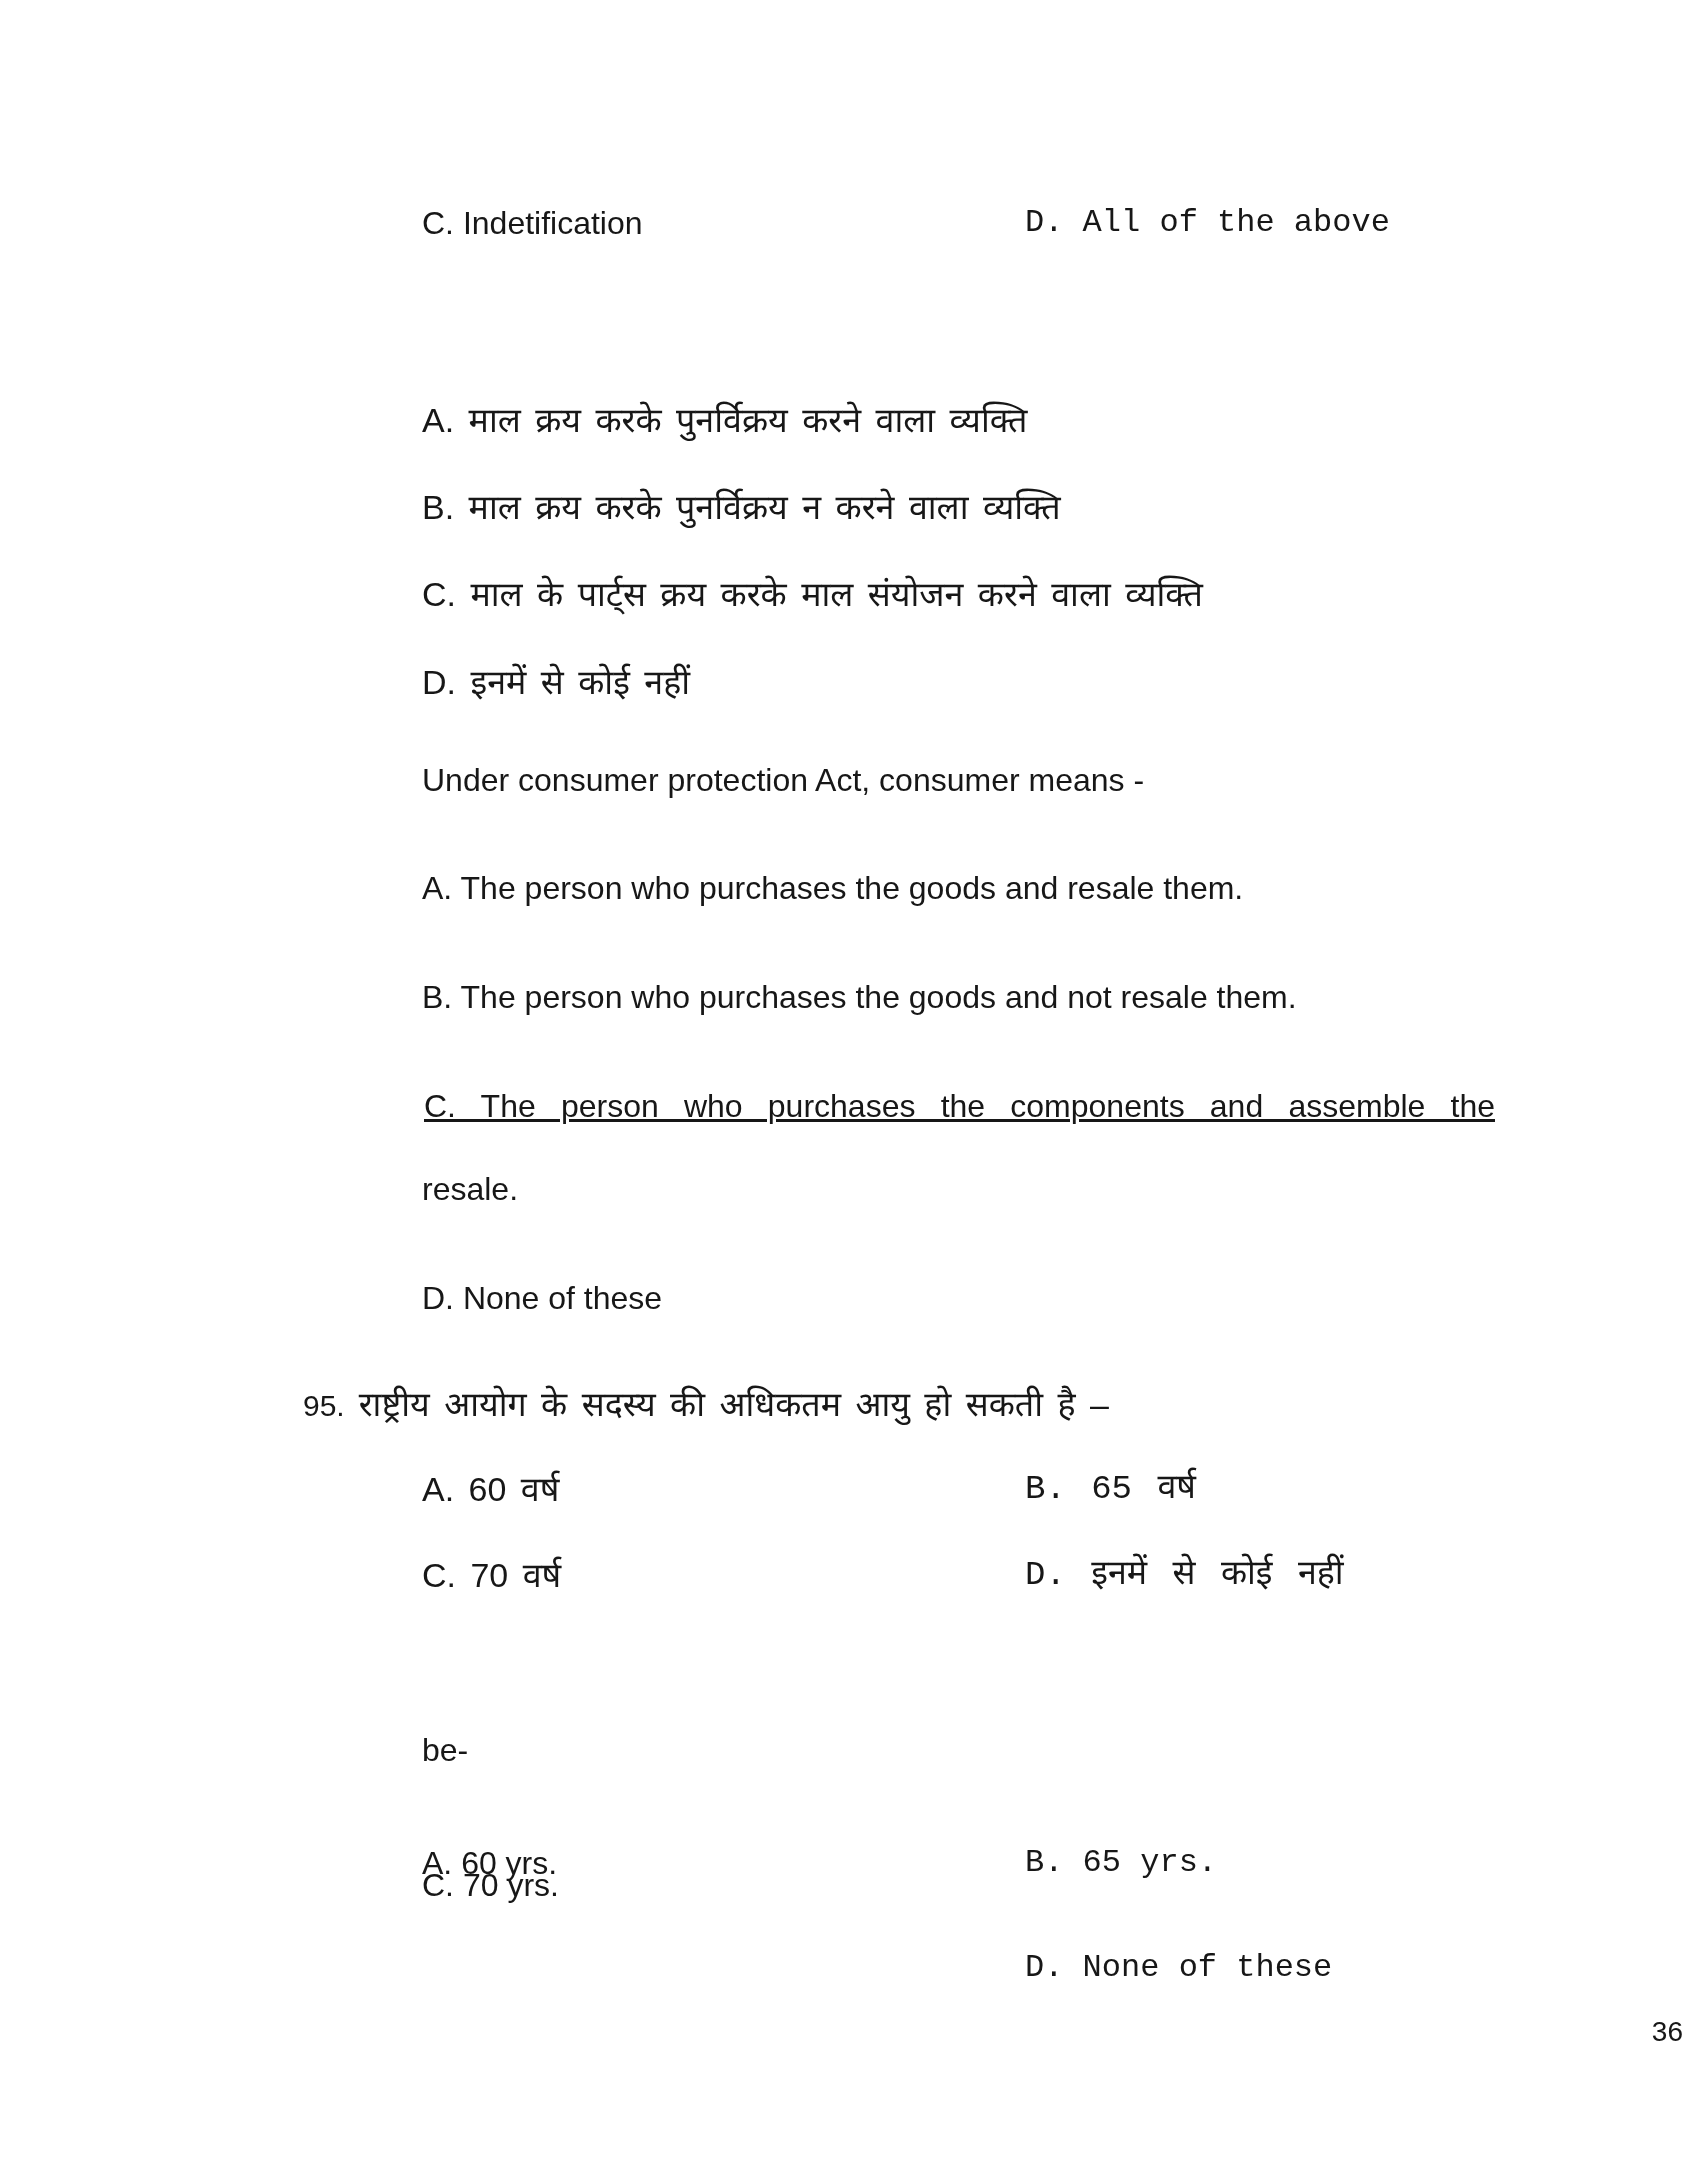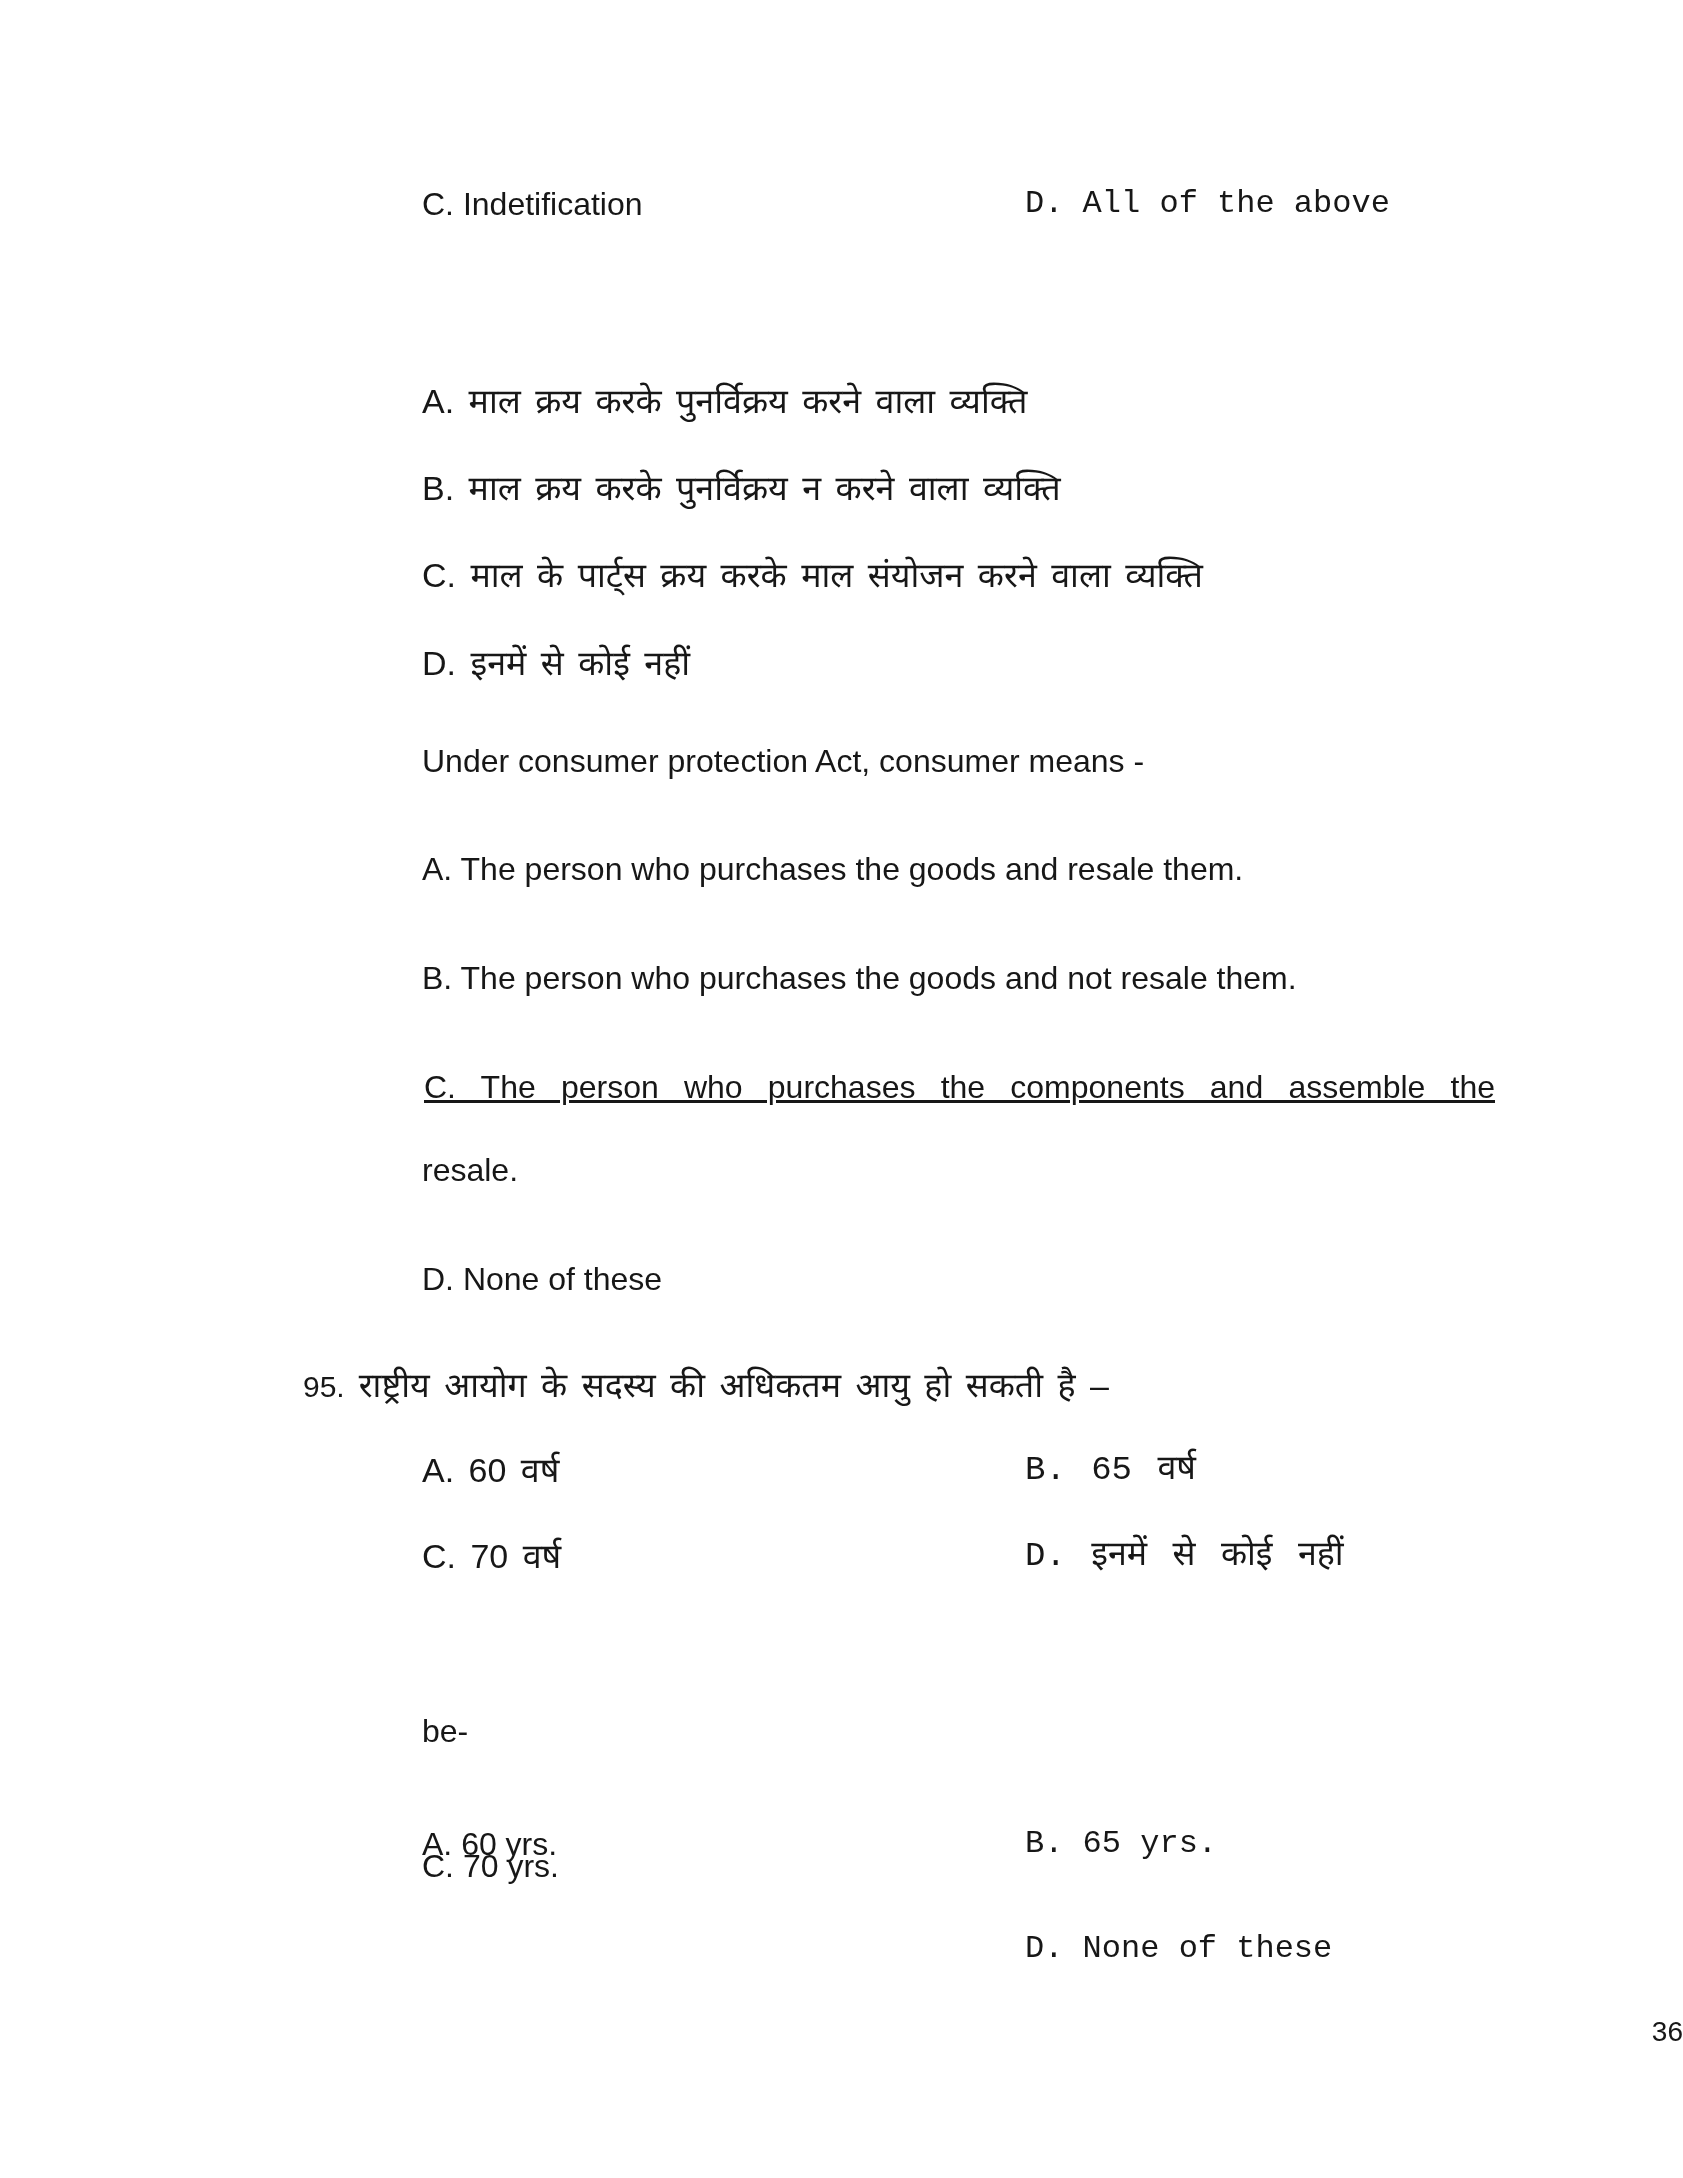--- a/index.html
+++ b/index.html
@@ -14,20 +14,21 @@
     background: #ffffff;
     font-family: "Liberation Sans", sans-serif;
     color: #171717;
     overflow: hidden;
   }
   .abs {
     position: absolute;
     font-size: 32px;
     line-height: 1.25;
     white-space: nowrap;
+    margin-top: 19px;
   }
   .hi {
     font-size: 34px;
     word-spacing: 5px;
   }
   .ind  { left: 422px; }   
   .col2 { left: 1025px; font-family: Liberation Mono, monospace; }
   .qtext { margin-left: 14px; }
   .just {
     left: 424px;

